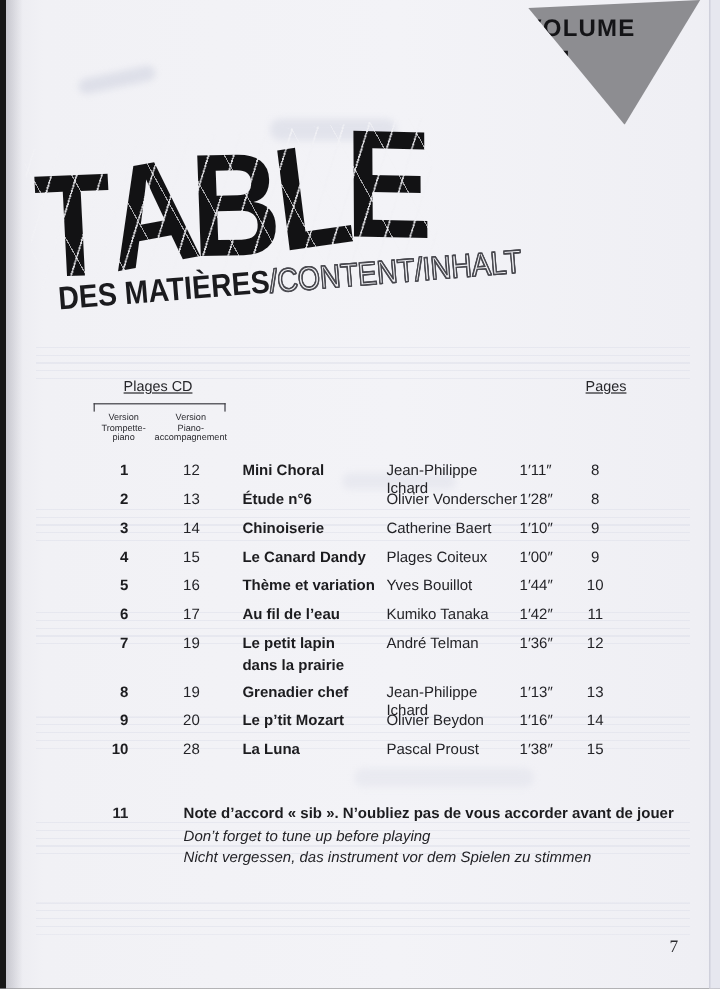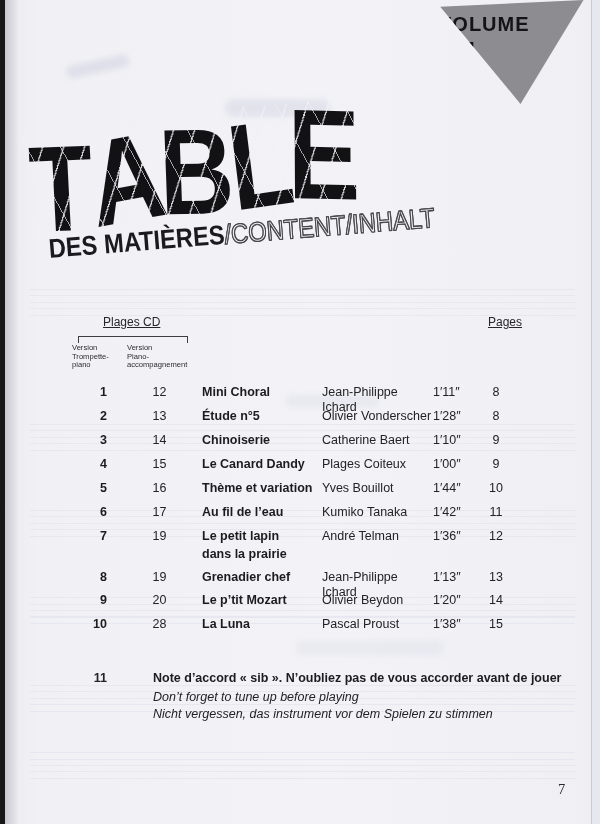--- a/index.html
+++ b/index.html
@@ -44,21 +44,21 @@
   .subtitle .solid{font-weight:bold;color:#1b1b1e;}
   .subtitle .outline{font-weight:normal;color:#f1f1f5;
     -webkit-text-stroke:1.2px #46464c;
     text-shadow:.6px .6px 0 #55555c,-.6px -.6px 0 #55555c,.6px -.6px 0 #55555c,-.6px .6px 0 #55555c;}
   
   .hdr{position:absolute;font-size:12px;color:#26262a;text-decoration:underline;}
   .plages{left:103px;top:315px;}
   .pages-h{left:488px;top:315px;}
   .bracket{position:absolute;left:78px;top:336px;width:108px;height:6px;
     border-top:1.4px solid #3d3d44;border-left:1.4px solid #3d3d44;border-right:1.4px solid #3d3d44;}
-  .vlabel{position:absolute;top:344px;font-size:7.6px;line-height:8.6px;text-align:left;color:#2b2b30;}
+  .vlabel{position:absolute;top:344px;font-size:7.6px;line-height:8.6px;text-align:center;color:#2b2b30;}
   .v1{left:72px;width:62px;}
   .v2{left:127px;width:64px;}
   .row{position:absolute;left:0;width:600px;height:20px;font-size:12.5px;line-height:15px;}
   .c-no{position:absolute;left:60px;width:47px;text-align:right;font-weight:bold;color:#1c1c1f;}
   .c-track{position:absolute;left:146px;width:27px;text-align:center;}
   .c-title{position:absolute;left:202px;width:118px;font-weight:bold;color:#1c1c1f;}
   .c-title .t2{display:block;margin-top:3px;}
   .c-composer{position:absolute;left:322px;width:110px;}
   .c-dur{position:absolute;left:433px;width:40px;}
   .c-page{position:absolute;left:478px;width:36px;text-align:center;}
@@ -128,21 +128,21 @@
     <span class="c-no">1</span>
     <span class="c-track">12</span>
     <span class="c-title"><span>Mini Choral</span></span>
     <span class="c-composer">Jean-Philippe Ichard</span>
     <span class="c-dur">1′11″</span>
     <span class="c-page">8</span>
   </div>
   <div class="row r2">
     <span class="c-no">2</span>
     <span class="c-track">13</span>
-    <span class="c-title"><span>Étude n°5</span></span>
+    <span class="c-title"><span>Étude n°6</span></span>
     <span class="c-composer">Olivier Vonderscher</span>
     <span class="c-dur">1′28″</span>
     <span class="c-page">8</span>
   </div>
   <div class="row r3">
     <span class="c-no">3</span>
     <span class="c-track">14</span>
     <span class="c-title"><span>Chinoiserie</span></span>
     <span class="c-composer">Catherine Baert</span>
     <span class="c-dur">1′10″</span>
@@ -186,21 +186,21 @@
     <span class="c-title"><span>Grenadier chef</span></span>
     <span class="c-composer">Jean-Philippe Ichard</span>
     <span class="c-dur">1′13″</span>
     <span class="c-page">13</span>
   </div>
   <div class="row r9">
     <span class="c-no">9</span>
     <span class="c-track">20</span>
     <span class="c-title"><span>Le p’tit Mozart</span></span>
     <span class="c-composer">Olivier Beydon</span>
-    <span class="c-dur">1′20″</span>
+    <span class="c-dur">1′16″</span>
     <span class="c-page">14</span>
   </div>
   <div class="row r10">
     <span class="c-no">10</span>
     <span class="c-track">28</span>
     <span class="c-title"><span>La Luna</span></span>
     <span class="c-composer">Pascal Proust</span>
     <span class="c-dur">1′38″</span>
     <span class="c-page">15</span>
   </div>

